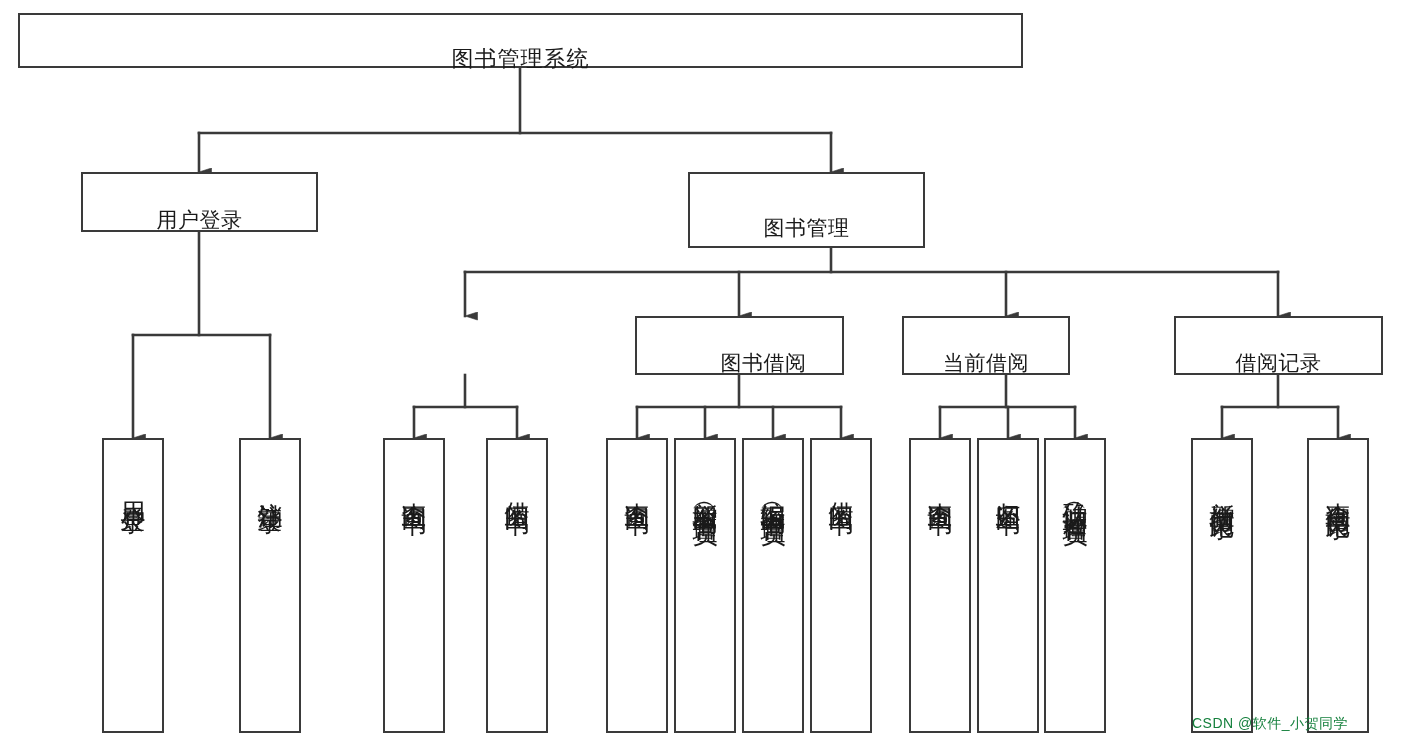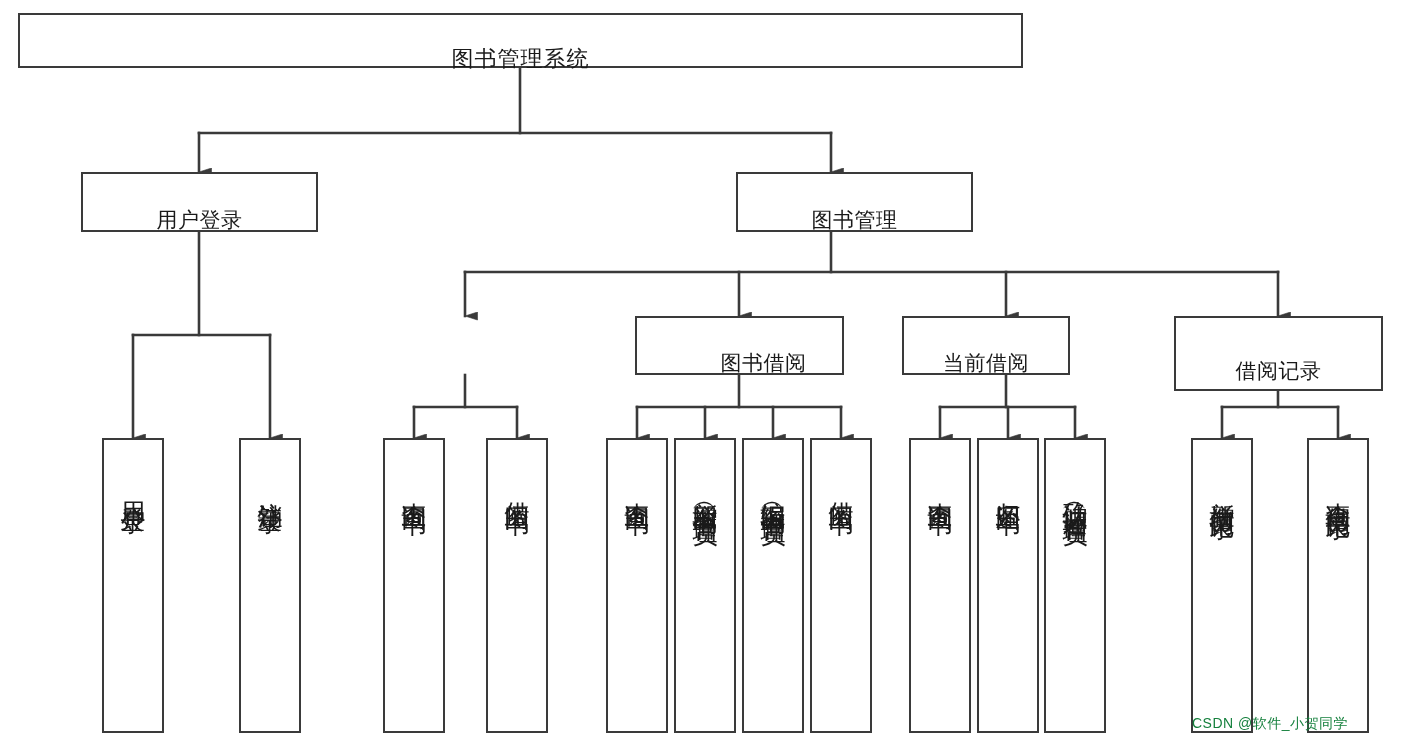--- a/index.html
+++ b/index.html
@@ -126,34 +126,34 @@
   </svg>
 
   <div class="node root horiz" style="left:18px; top:13px; width:1005px; height:55px;">
     <span class="label">图书管理系统</span>
   </div>
 
   <div class="node horiz" style="left:81px; top:172px; width:237px; height:60px;">
     <span class="label">用户登录</span>
   </div>
 
-  <div class="node horiz" style="left:736px; top:172px; width:237px; height:60px;">
+  <div class="node horiz" style="left:688px; top:172px; width:237px; height:76px;">
     <span class="label">图书管理</span>
   </div>
 
 
   <div class="node horiz" style="left:635px; top:316px; width:209px; height:59px;padding-left:48px;">
     <span class="label">图书借阅</span>
   </div>
 
   <div class="node horiz" style="left:902px; top:316px; width:168px; height:59px;">
     <span class="label">当前借阅</span>
   </div>
 
-  <div class="node horiz" style="left:1174px; top:316px; width:209px; height:75px;">
+  <div class="node horiz" style="left:1174px; top:316px; width:209px; height:59px;">
     <span class="label">借阅记录</span>
   </div>
 
   <div class="node vert" style="left:102px; top:438px; width:62px; height:295px;">
     <span class="label">用户登录</span>
   </div>
 
   <div class="node vert" style="left:239px; top:438px; width:62px; height:295px;">
     <span class="label">注销登录</span>
   </div>

